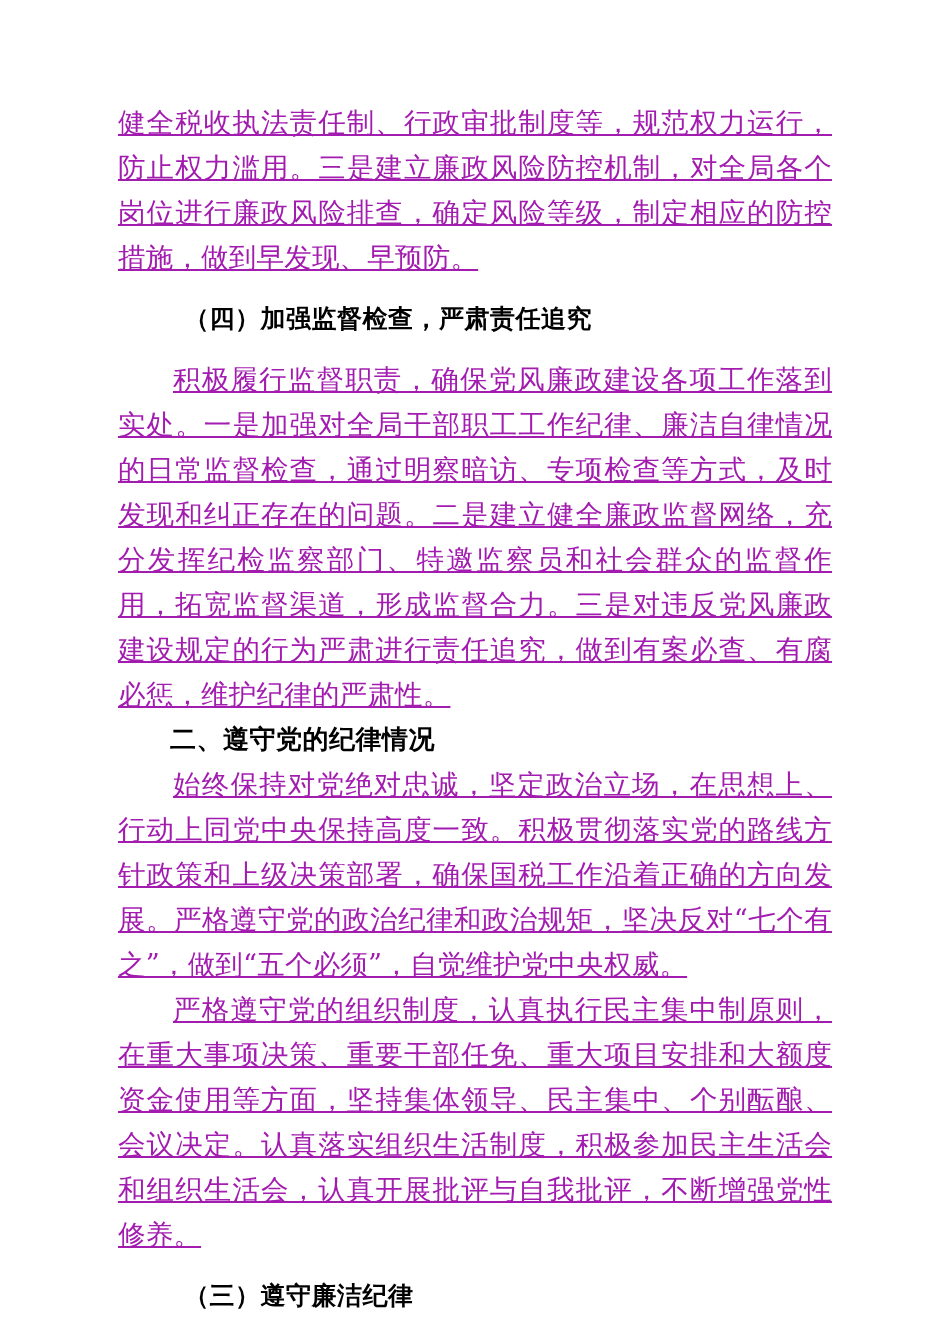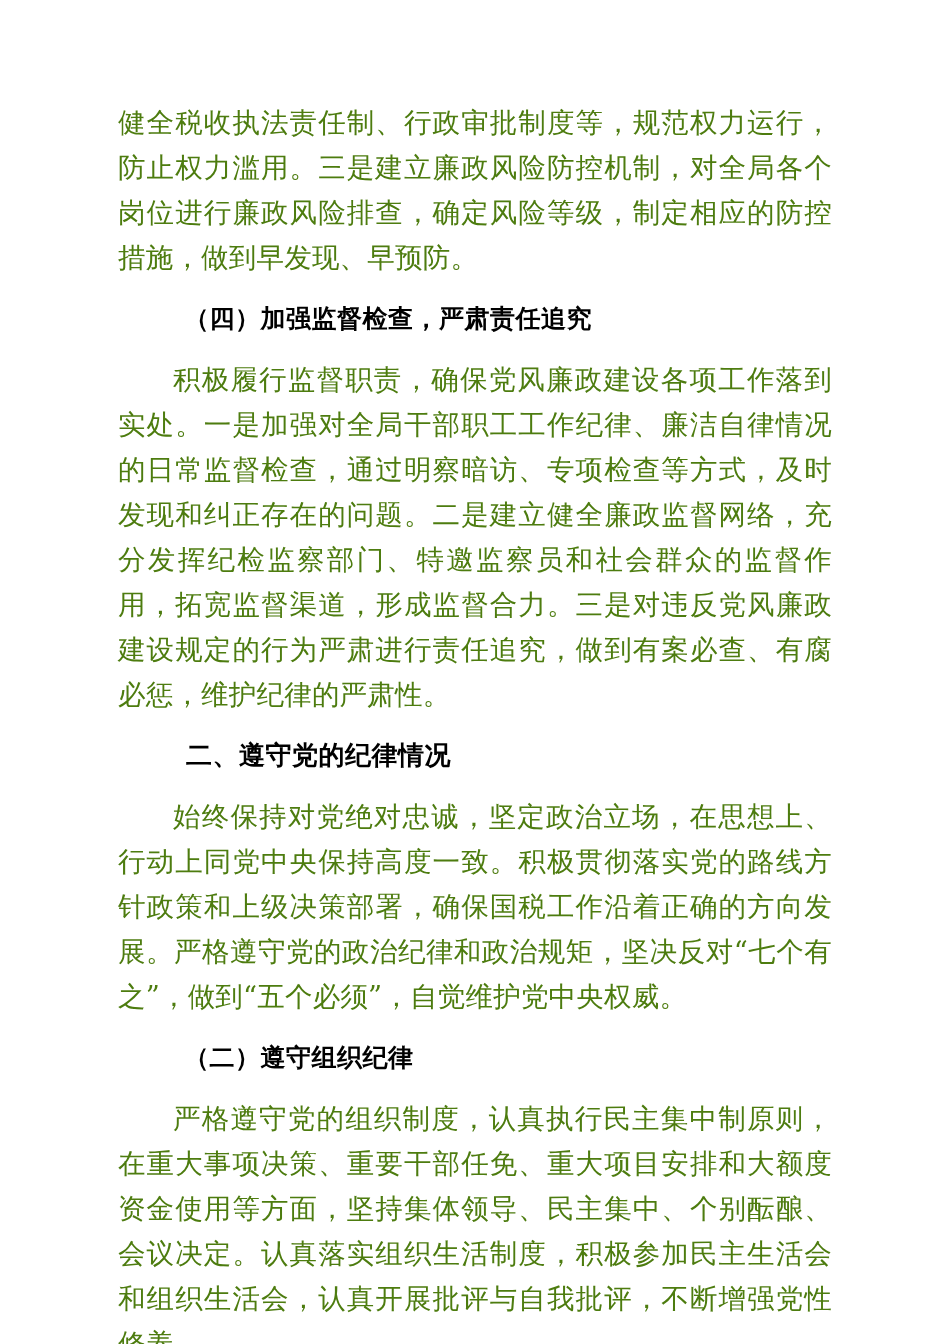--- a/index.html
+++ b/index.html
@@ -18,37 +18,38 @@
   .content {
     position: absolute;
     left: 118px;
     top: 100px;
     width: 714px;
   }
   .para {
     font-family: "DejaVu Serif", "Liberation Serif", serif;
     font-size: 27.5px;
     line-height: 45px;
-    color: #4d7c0f;
+    color: #a21caf;
     text-align: justify;
     text-justify: inter-ideograph;
     margin: 0 0 0 0;
     letter-spacing: 0.2px;
+    text-decoration: underline;
   }
   .indent {
     text-indent: 2em;
   }
   .heading {
     font-family: "DejaVu Sans", "Liberation Sans", sans-serif;
     font-weight: bold;
     font-size: 26px;
     line-height: 45px;
     color: #000000;
     text-indent: 2em;
-    margin: 16px;
+    margin: 0;
     letter-spacing: 0.5px;
   }
   .subheading {
     font-family: "DejaVu Sans", "Liberation Sans", sans-serif;
     font-weight: bold;
     font-size: 25px;
     line-height: 45px;
     color: #000000;
     text-indent: 2em;
     margin: 16px;
@@ -65,20 +66,19 @@
 
     <p class="subheading">（四）加强监督检查，严肃责任追究</p>
 
     <p class="para indent">积极履行监督职责，确保党风廉政建设各项工作落到实处。一是加强对全局干部职工工作纪律、廉洁自律情况的日常监督检查，通过明察暗访、专项检查等方式，及时发现和纠正存在的问题。二是建立健全廉政监督网络，充分发挥纪检监察部门、特邀监察员和社会群众的监督作用，拓宽监督渠道，形成监督合力。三是对违反党风廉政建设规定的行为严肃进行责任追究，做到有案必查、有腐必惩，维护纪律的严肃性。</p>
 
     <p class="heading">二、遵守党的纪律情况</p>
 
 
     <p class="para indent">始终保持对党绝对忠诚，坚定政治立场，在思想上、行动上同党中央保持高度一致。积极贯彻落实党的路线方针政策和上级决策部署，确保国税工作沿着正确的方向发展。严格遵守党的政治纪律和政治规矩，坚决反对“七个有之”，做到“五个必须”，自觉维护党中央权威。</p>
 
-    <p class="subheading">（二）遵守组织纪律</p>
 
     <p class="para indent">严格遵守党的组织制度，认真执行民主集中制原则，在重大事项决策、重要干部任免、重大项目安排和大额度资金使用等方面，坚持集体领导、民主集中、个别酝酿、会议决定。认真落实组织生活制度，积极参加民主生活会和组织生活会，认真开展批评与自我批评，不断增强党性修养。</p>
 
     <p class="subheading">（三）遵守廉洁纪律</p>
 
   </div>
 </div>
 
 </body></html>

